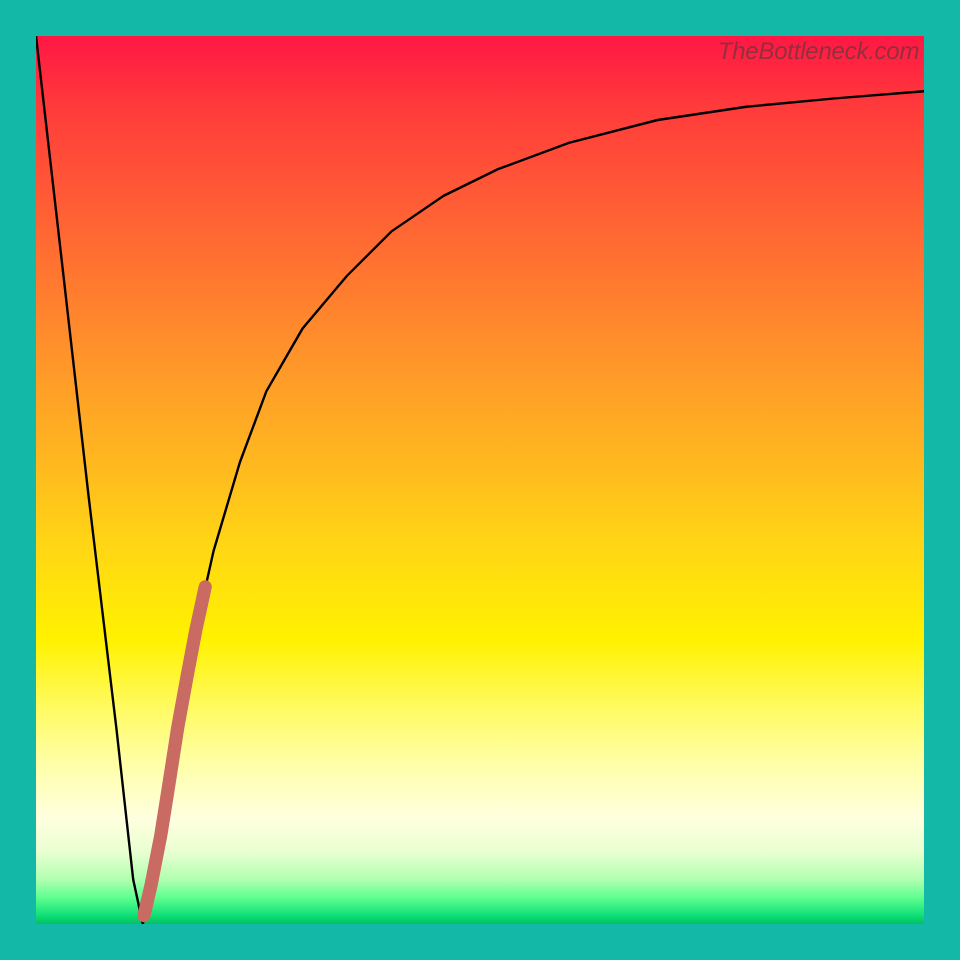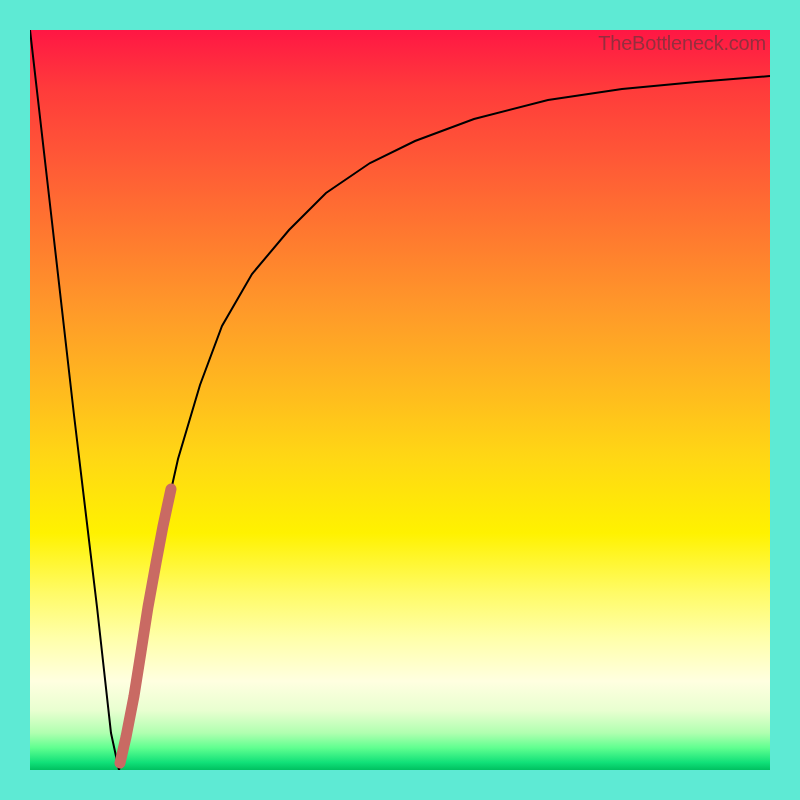--- a/index.html
+++ b/index.html
@@ -1,17 +1,17 @@
 <!DOCTYPE html>
 <html><head>
 <meta charset="utf-8">
 <style>
   * { margin: 0; padding: 0; box-sizing: border-box; }
   body { width: 800px; height: 800px; background: #000; position: relative; font-family: Arial, sans-serif; }
-  .frame { position: absolute; top: 0; left: 0; width: 800px; height: 800px; background: #5eead4; }
+  .frame { position: absolute; top: 0; left: 0; width: 800px; height: 800px; background: #14b8a6; font-style: italic; }
   .plot-area { position: absolute; top: 30px; left: 30px; width: 740px; height: 740px; overflow: hidden; }
   .gradient-bg {
     position: absolute; top: 0; left: 0; width: 100%; height: 100%;
     background: linear-gradient(to bottom,
       #ff1744 0%,
       #ff3b3b 8%,
       #ff5a36 18%,
       #ff7a2f 28%,
       #ff9a29 38%,
       #ffb81f 48%,

